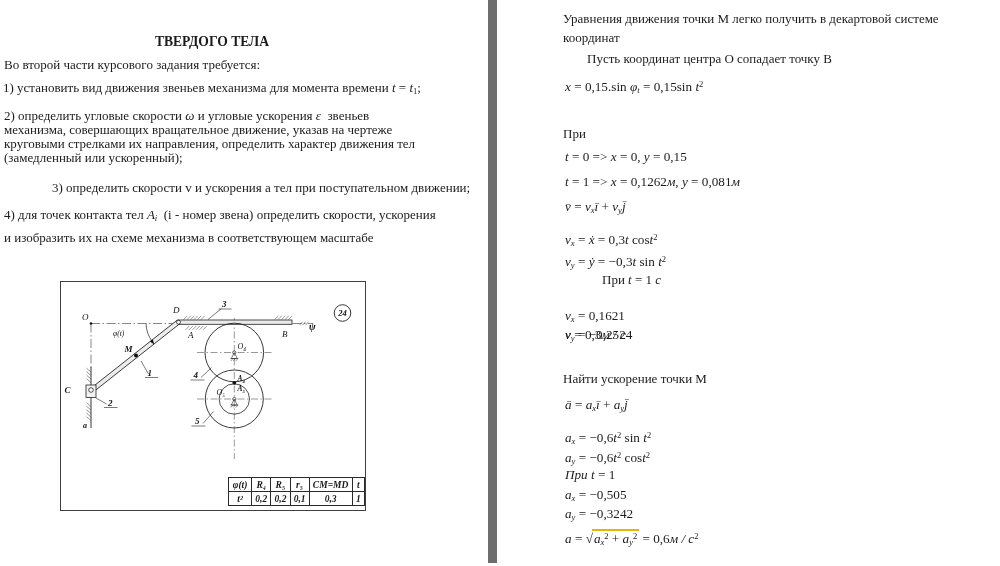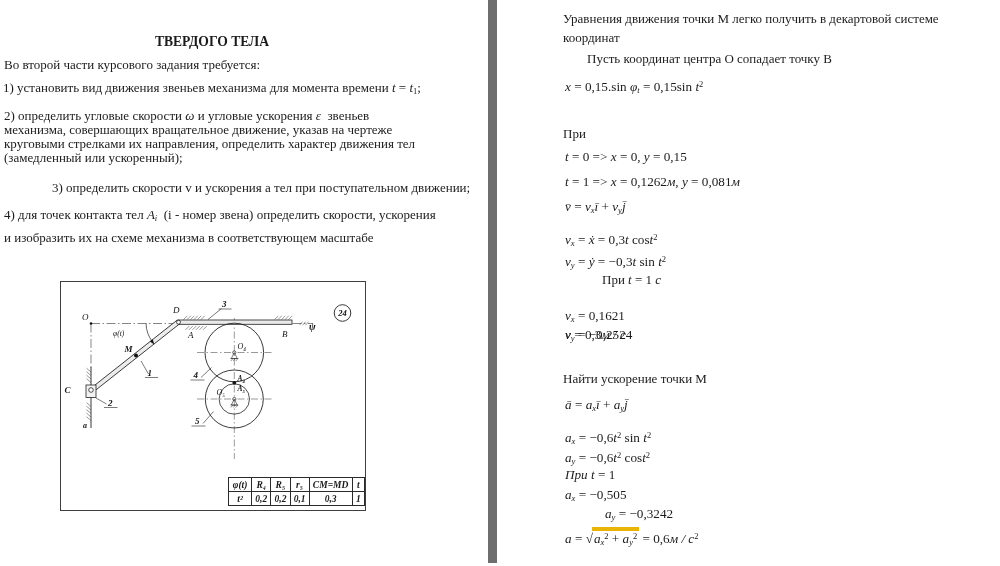--- a/index.html
+++ b/index.html
@@ -10,21 +10,21 @@
   #right-page{left:497px;width:503px;}
   #page-divider{position:absolute;left:488px;top:0;width:9px;height:563px;background:#6e6e6e;}
   .abs{position:absolute;}
   .txt{font-size:13px;line-height:16px;}
   .title{font-weight:bold;font-size:13.6px;width:424px;text-align:center;}
   .p2{line-height:14px;}
   .p4{line-height:19px;}
   .eq{font-size:13.2px;line-height:17px;}
   sub{font-size:8.5px;vertical-align:-2px;}
   sup{font-size:8.5px;vertical-align:4px;}
-  .rad{border-top:4px solid #eab308;padding:0 2px;}
+  .rad{border-top:2px solid #eab308;padding:0 2px;}
   .rt{margin-right:-1px;}
   #diagram-box{position:absolute;left:60px;top:281px;width:304px;height:228px;
                border:1.5px solid #3f3f3f;background:#fff;}
   svg text{font-family:"Liberation Serif",serif;font-style:italic;font-size:9px;fill:#151515;}
   table.dtable{border-collapse:collapse;position:absolute;left:167px;top:195px;background:#fff;}
   .dtable td{border:1px solid #2a2a2a;font:italic bold 9.5px "Liberation Serif",serif;
              text-align:center;padding:0 2px;height:13px;color:#1a1a1a;}
 </style>
 </head>
 <body>
@@ -159,15 +159,15 @@
   <div class="abs eq" style="top:307px;left:68px;"><i>v<sub>x</sub></i> = 0,1621</div>
   <div class="abs eq" style="top:326px;left:68px;"><i>v<sub>y</sub></i> = −0,2524</div>
   <div class="abs eq" style="top:326px;left:68px;"><i>v</i> = 0,3<i>м / с</i></div>
 
   <div class="abs txt" style="top:371px;left:66px;">Найти ускорение точки М</div>
   <div class="abs eq" style="top:396px;left:68px;"><i>ā</i> = <i>a<sub>x</sub>ī</i> + <i>a<sub>y</sub>j̄</i></div>
   <div class="abs eq" style="top:427px;left:68px;"><i>a<sub>x</sub></i> = −0,6<i>t</i><sup>2</sup> sin <i>t</i><sup>2</sup></div>
   <div class="abs eq" style="top:447px;left:68px;"><i>a<sub>y</sub></i> = −0,6<i>t</i><sup>2</sup> cos<i>t</i><sup>2</sup></div>
   <div class="abs eq" style="top:466px;left:68px;"><i>При t</i> = 1</div>
   <div class="abs eq" style="top:486px;left:68px;"><i>a<sub>x</sub></i> = −0,505</div>
-  <div class="abs eq" style="top:505px;left:68px;margin-left:40px;"><i>a<sub>y</sub></i> = −0,3242</div>
+  <div class="abs eq" style="top:505px;left:68px;"><i>a<sub>y</sub></i> = −0,3242</div>
   <div class="abs eq" style="top:528px;left:68px;"><i>a</i> = <span class="rt">√</span><span class="rad"><i>a<sub>x</sub></i><sup>2</sup> + <i>a<sub>y</sub></i><sup>2</sup></span> = 0,6<i>м / с</i><sup>2</sup></div>
 </div>
 
 </body></html>

